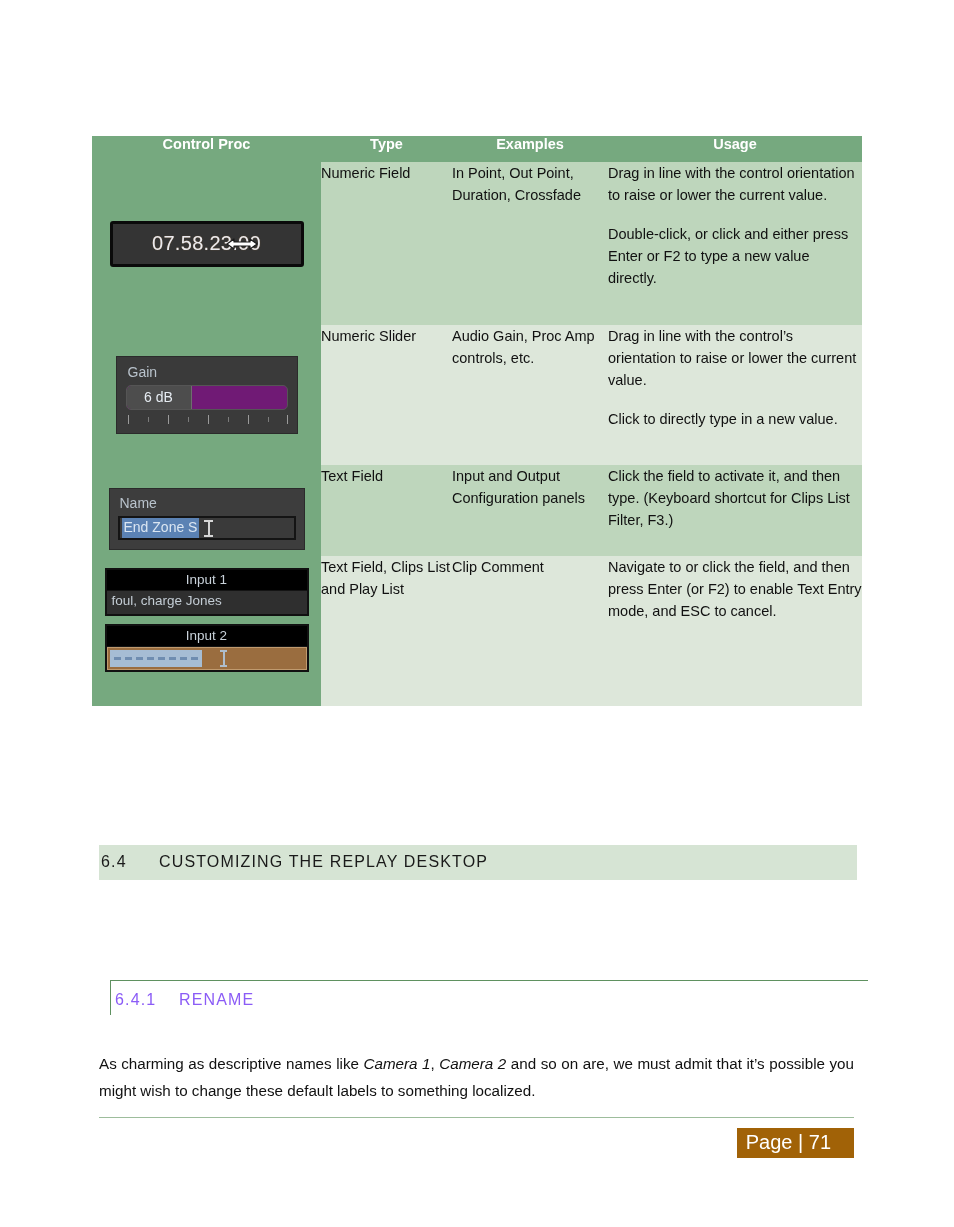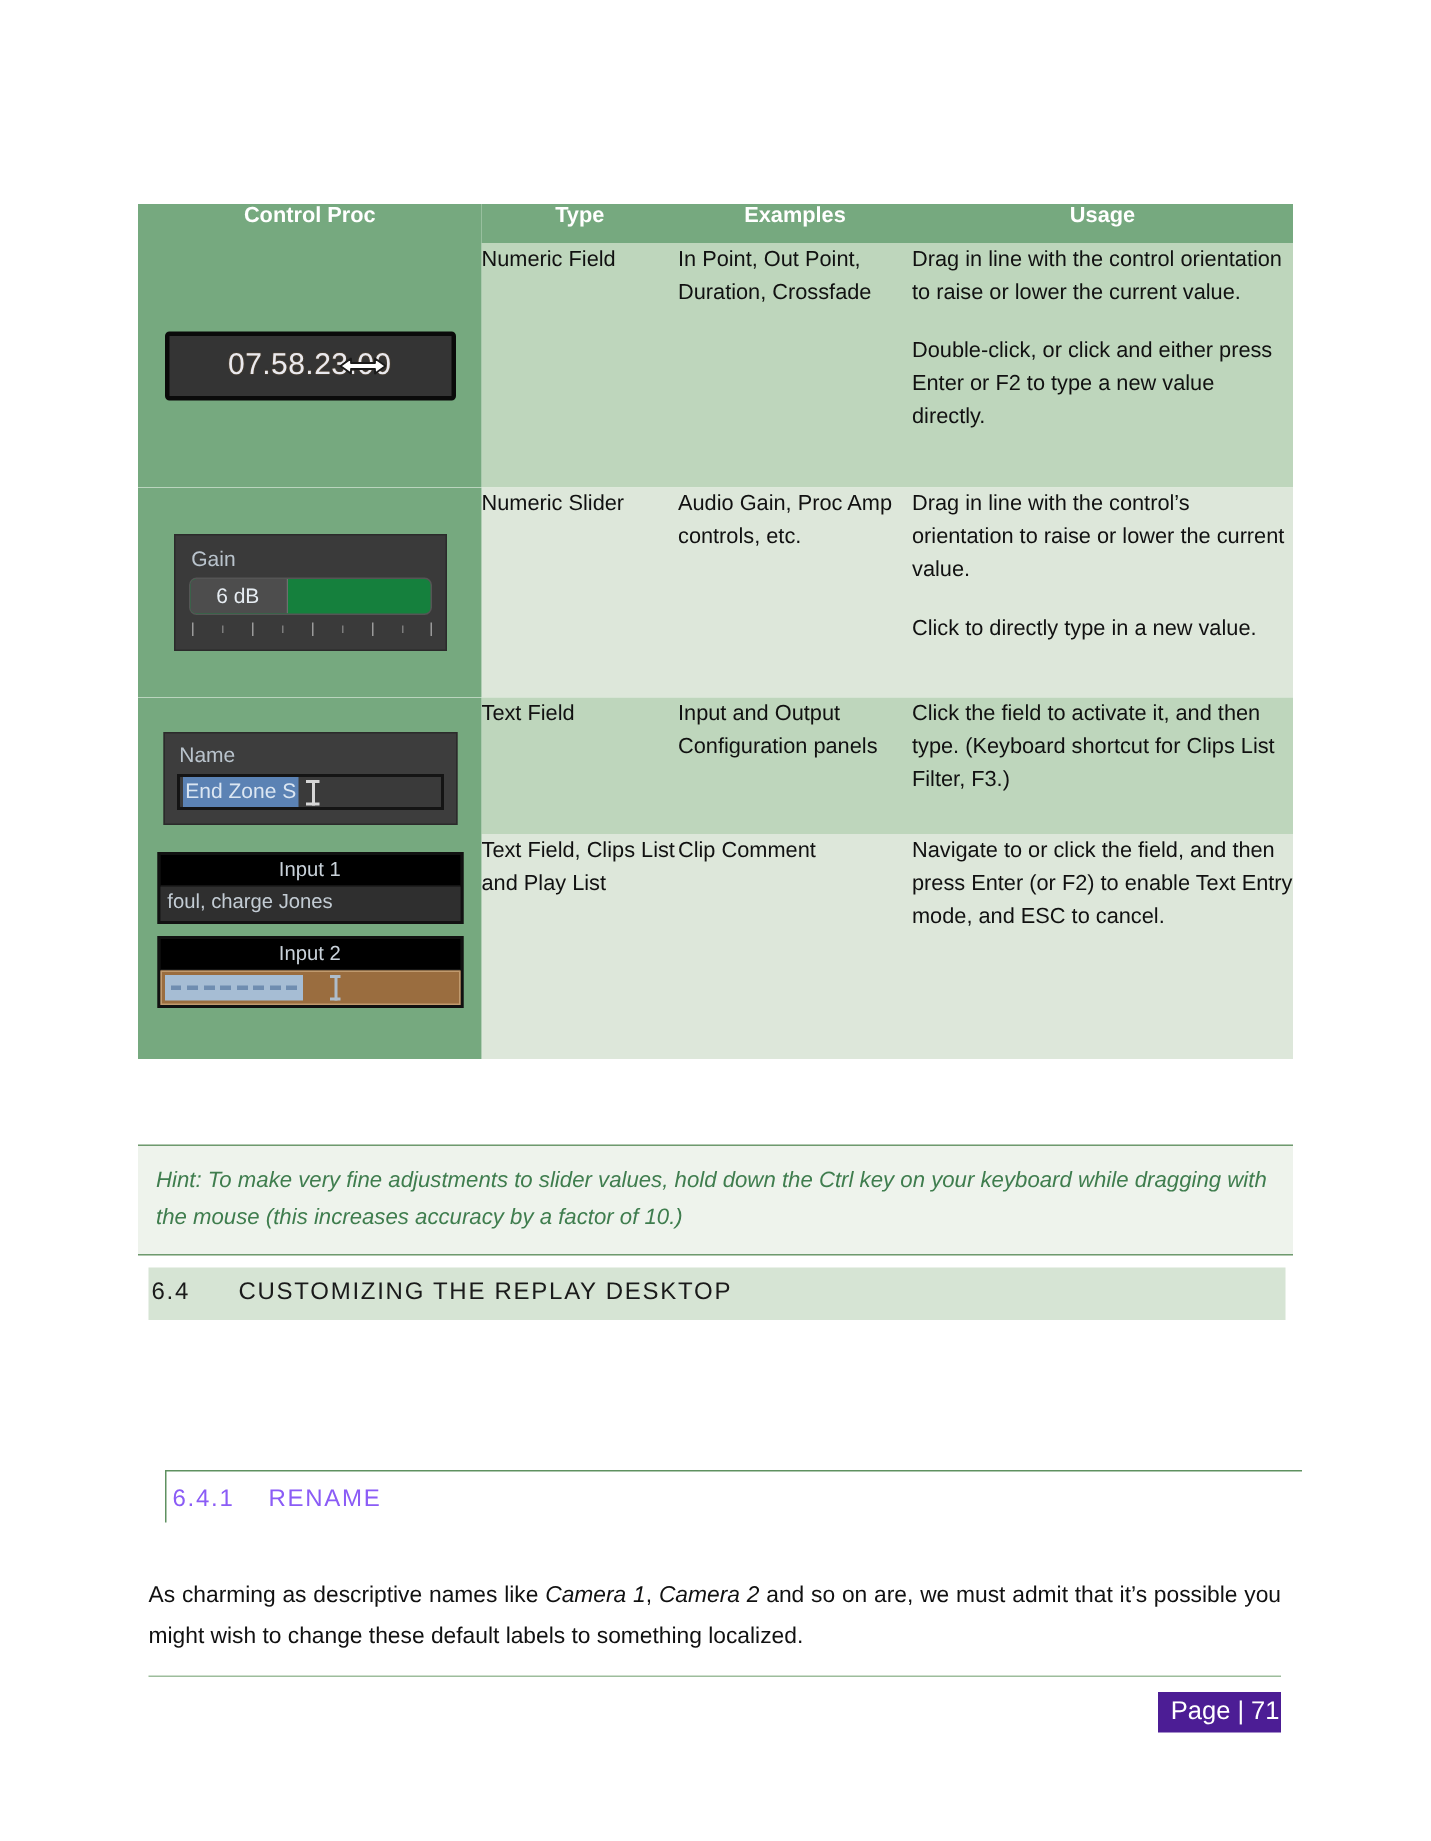--- a/index.html
+++ b/index.html
@@ -125,21 +125,21 @@
     padding: 6px 9px 4px 9px;
     box-sizing: border-box;
   }
   .gainpanel .glabel {
     color: #b9c3cc;
     font-size: 14px;
     margin: 1px 0 5px 2px;
   }
   .slider-track {
     height: 23px;
-    background: #15803d;
+    background: #701a75;
     border: 1px solid #555555;
     border-radius: 5px;
     position: relative;
     overflow: hidden;
   }
   .slider-fill {
     position: absolute;
     left: 0; top: 0; bottom: 0;
     width: 64px;
     background: #4d4d4d;
@@ -366,24 +366,24 @@
     left: 99px;
     top: 1117px;
     width: 755px;
     height: 1px;
     background: #9dbd9c;
   }
   .page-num {
     position: absolute;
     right: 100px;
     top: 1128px;
-    background: #4c1d95;
+    background: #a16207;
     color: #ffffff;
-    font-size: 17px;
-    padding: 3px 1px 4px 9px;
+    font-size: 20px;
+    padding: 3px 23px 4px 9px;
   }
 </style>
 </head>
 <body>
 
 <div class="page">
 
   <table class="ctrl-table">
     <colgroup>
       <col class="col-ctrl">
@@ -497,23 +497,20 @@
           </div>
         </td>
         <td class="body-cell" style="border-bottom:0;">Text Field, Clips List and Play List</td>
         <td class="body-cell" style="border-bottom:0;">Clip Comment</td>
         <td class="body-cell last" style="border-bottom:0;">Navigate to or click the field, and then press Enter (or F2) to enable Text Entry mode, and ESC to cancel.</td>
       </tr>
 
     </tbody>
   </table>
 
-  <div class="hintbox">
-    <p>Hint: To make very fine adjustments to slider values, hold down the Ctrl key on your keyboard while dragging with the mouse (this increases accuracy by a factor of 10.)</p>
-  </div>
 
   <div class="h2bar">
     <span class="num">6.4</span><span>CUSTOMIZING THE REPLAY DESKTOP</span>
   </div>
 
 
   <div class="h3bar">
     <span class="num">6.4.1</span><span>RENAME</span>
   </div>
 

